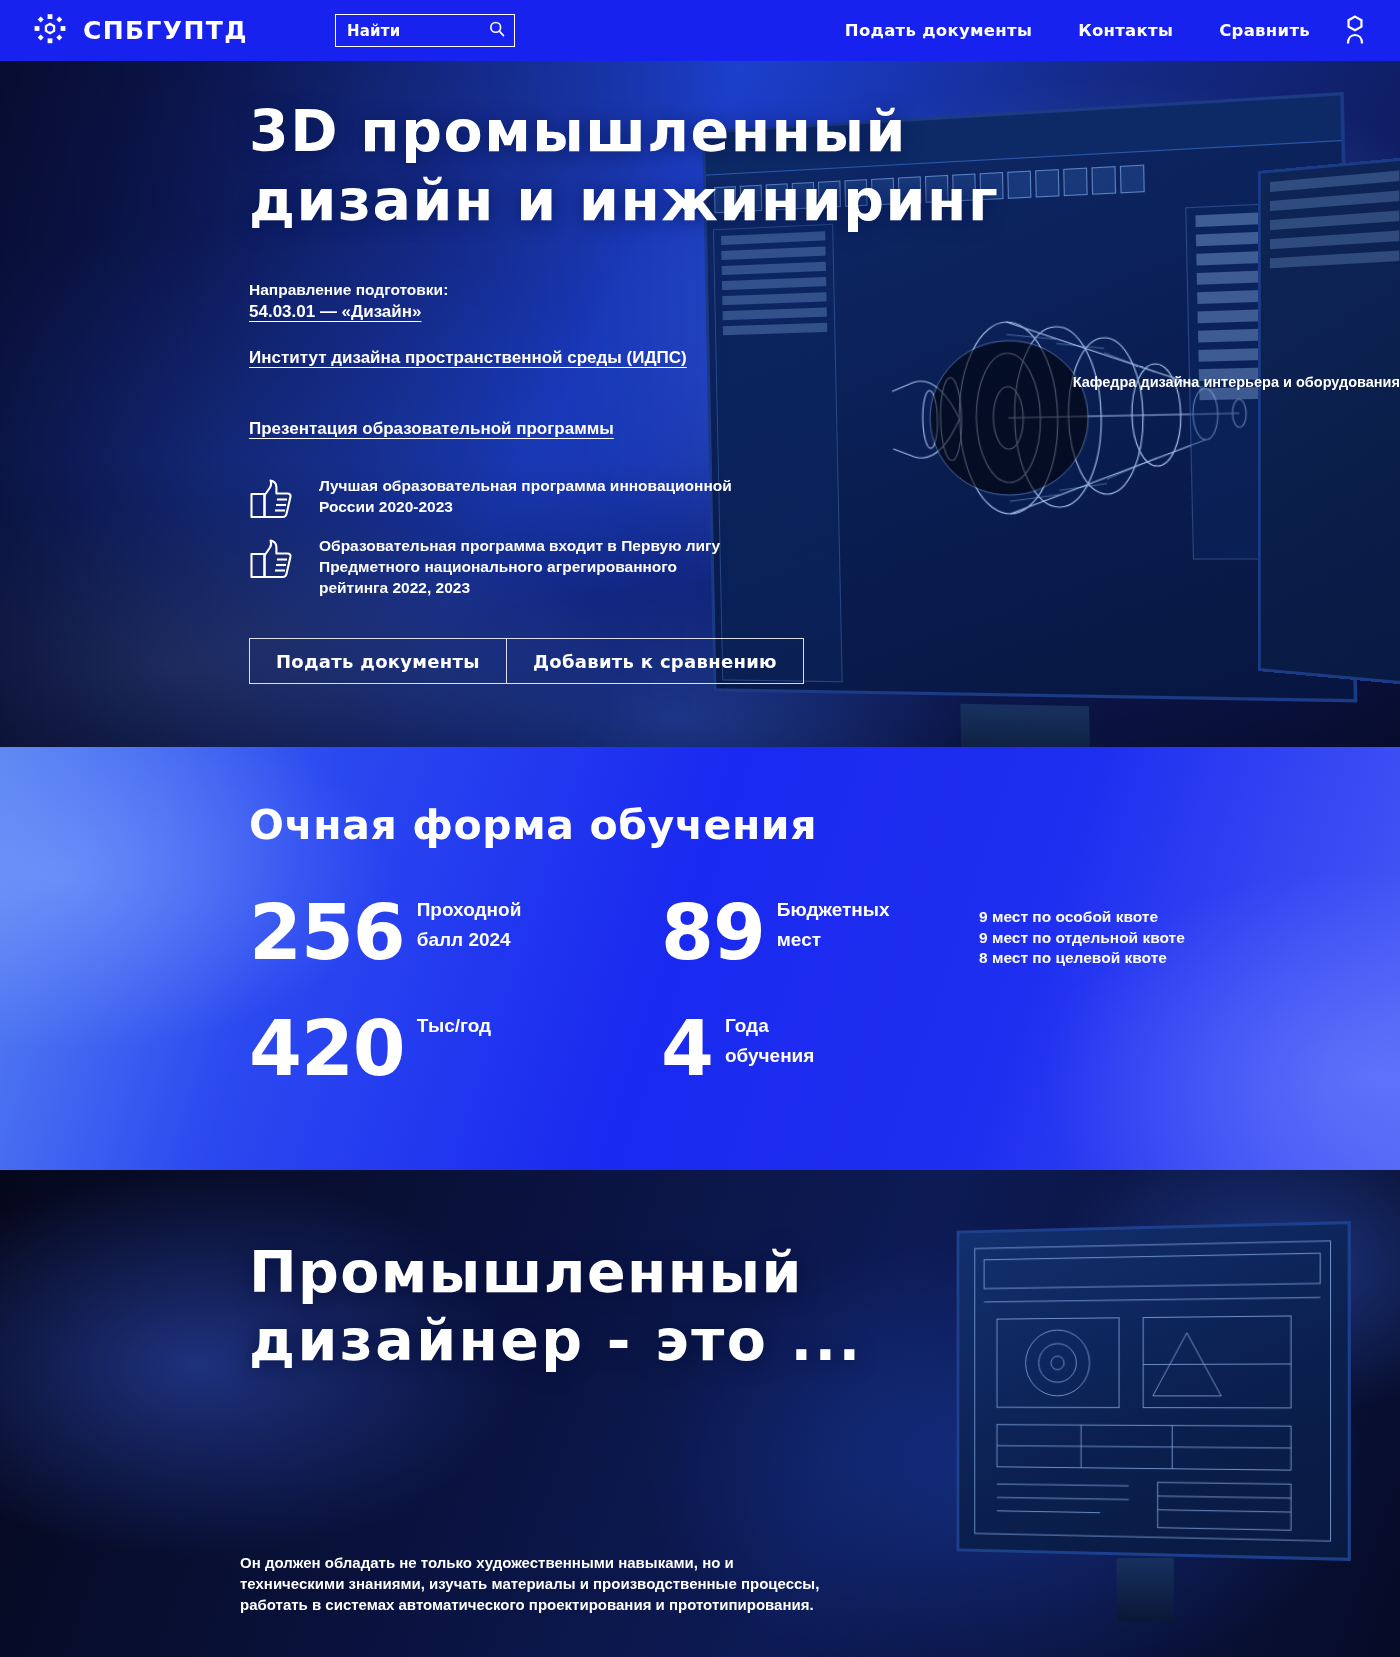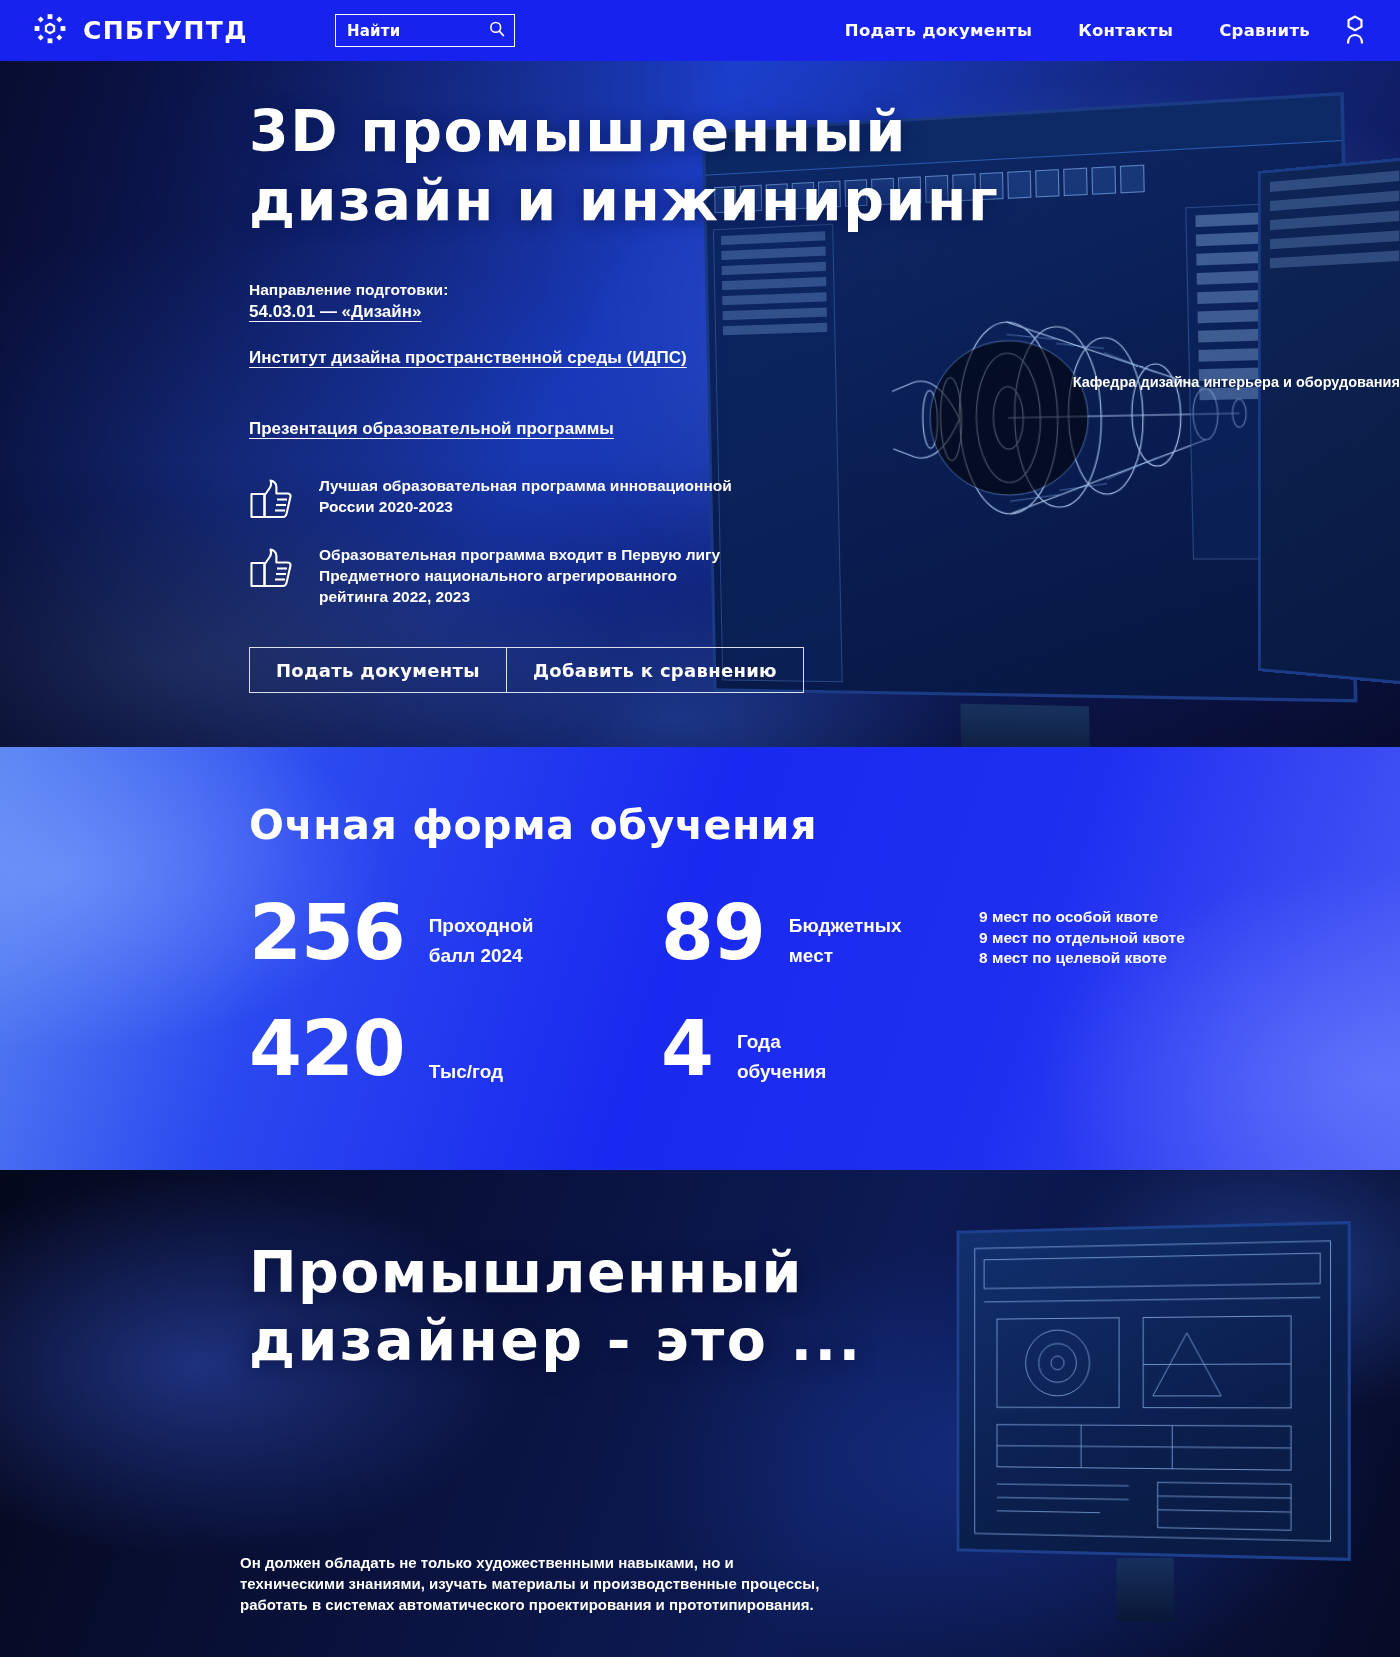--- a/index.html
+++ b/index.html
@@ -233,21 +233,21 @@
     margin-top: 1px;
     text-align: right;
   }
   .meta-pres {
     margin-top: 24px;
     color: #ffffff; font-size: 17px; font-weight: 700; line-height: 24px;
     text-decoration: underline; text-underline-offset: 4px;
     display: inline-block;
   }
 
-  .awards { margin-top: 34px; display: flex; flex-direction: column; gap: 24px; }
+  .awards { margin-top: 34px; display: flex; flex-direction: column; gap: 15px; }
   .award { display: flex; align-items: flex-start; gap: 22px; }
   .award-ico { flex: 0 0 auto; width: 48px; height: 42px; margin-top: 3px; }
   .award-txt {
     color: #ffffff; font-size: 15.5px; font-weight: 700; line-height: 21px;
     max-width: 420px;
   }
 
   .cta-row { margin-top: 40px; display: flex; }
   .cta {
     height: 46px;
@@ -290,22 +290,22 @@
 
   .stat-grid {
     margin-top: 46px;
     display: grid;
     grid-template-columns: 412px 318px auto;
     row-gap: 40px;
     align-items: start;
   }
   .stat {
     display: flex;
-    align-items: flex-end;
-    gap: 24px;
+    align-items: flex-start;
+    gap: 12px;
   }
   .stat-num {
     color: #ffffff;
     font-family: "DejaVu Sans", sans-serif;
     font-size: 76px;
     font-weight: 700;
     line-height: 76px;
     letter-spacing: -1px;
   }
   .stat-lbl {

